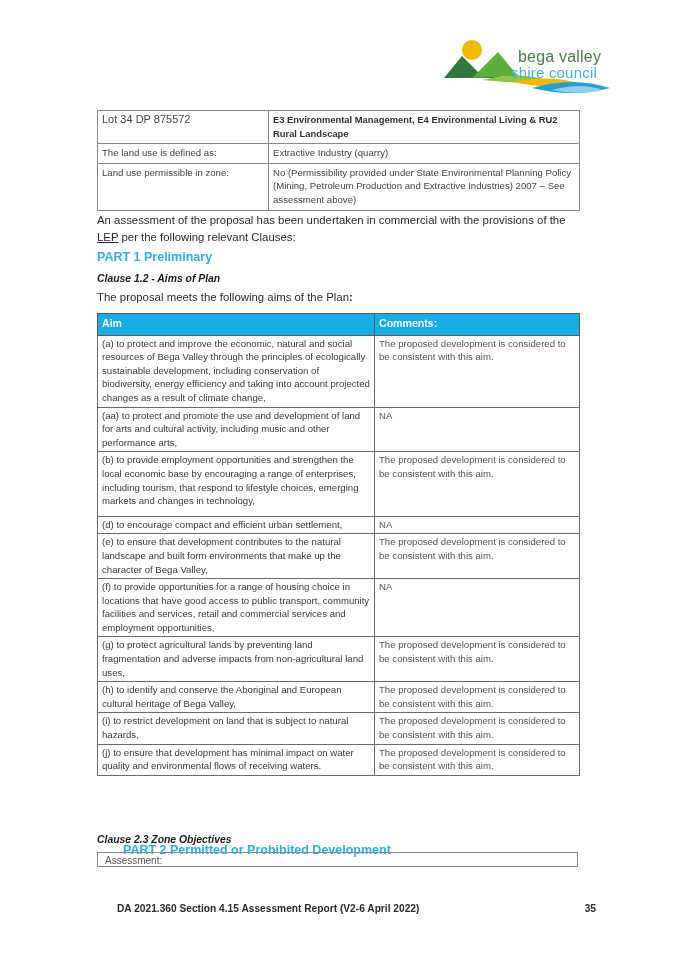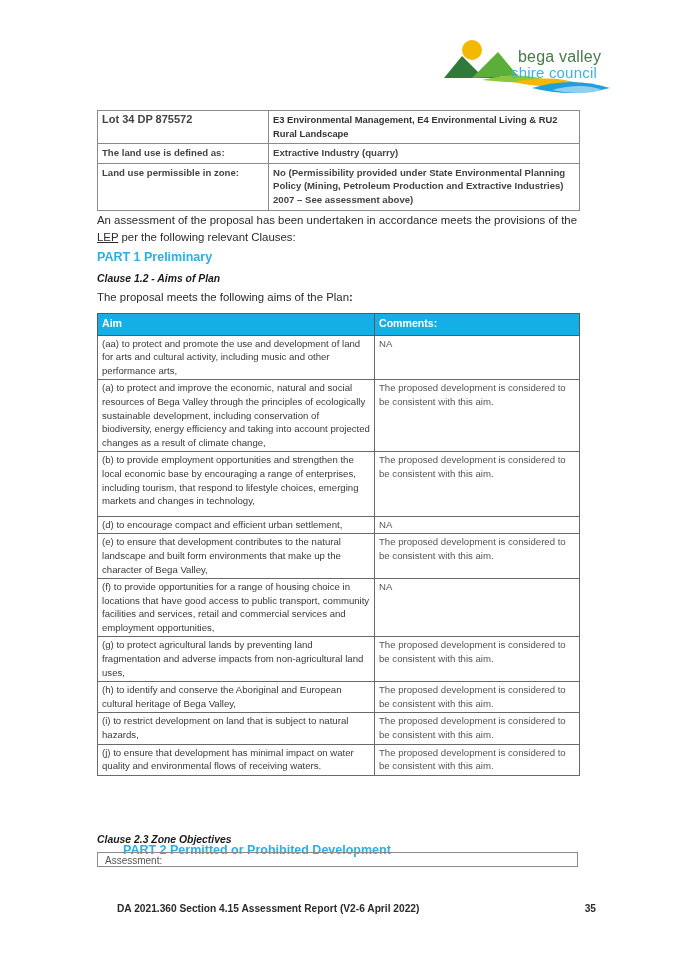--- a/index.html
+++ b/index.html
@@ -8,21 +8,21 @@
   .page { position: absolute; left: 0; top: 0; width: 675px; height: 953px; }
 
   .logo { position: absolute; left: 442px; top: 38px; width: 200px; height: 60px; }
   .logo-text1 { position: absolute; left: 518px; top: 48px; font-size: 16px; color: #4a7a4a; letter-spacing: 0.2px; }
   .logo-text2 { position: absolute; left: 511px; top: 64px; font-size: 15px; color: #3fb3e0; letter-spacing: 0.2px; }
 
   table { border-collapse: collapse; font-size: 9.6px; line-height: 13.6px; }
   td, th { vertical-align: top; text-align: left; }
 
   .info { position: absolute; left: 97px; top: 110px; width: 483px; border: 1.4px solid #707070; }
-  .info td { border: 1.2px solid #8a8a8a; padding: 2px 4px 3px 4px; color: #444; font-weight: bold; }
+  .info td { border: 1.2px solid #8a8a8a; padding: 2px 4px 3px 4px; color: #444; }
   .info td.c1 { width: 162px; }
   .info .lot { font-size: 11px; }
   .info .zones { font-weight: bold; font-size: 9.4px; color: #333; }
 
   .para { position: absolute; left: 97px; top: 212px; width: 490px; font-size: 11.4px; line-height: 16.6px; color: #2b2b2b; }
   .para u { text-decoration: underline; }
 
   .h-part { position: absolute; left: 97px; font-size: 12.5px; font-weight: bold; color: #2ab0e4; }
   .h-clause { position: absolute; left: 97px; font-size: 10.4px; font-weight: bold; font-style: italic; color: #1a1a1a; }
   .lead { position: absolute; left: 97px; top: 291px; font-size: 11.4px; color: #2b2b2b; }
@@ -68,41 +68,41 @@
       <td class="c1">The land use is defined as:</td>
       <td>Extractive Industry (quarry)</td>
     </tr>
     <tr>
       <td class="c1">Land use permissible in zone:</td>
       <td>No (Permissibility provided under State Environmental Planning Policy (Mining, Petroleum Production and Extractive Industries) 2007 – See assessment above)</td>
     </tr>
   </tbody>
     </table>
 
-  <div class="para"><span>An assessment of the proposal has been undertaken in accordance meets the provisions of the </span><u>LEP</u><span> per the following relevant Clauses:</span></div>
+  <div class="para"><span>An assessment of the proposal has been undertaken in commercial with the provisions of the </span><u>LEP</u><span> per the following relevant Clauses:</span></div>
 
   <div class="h-part" style="top:250px;">PART 1 Preliminary</div>
   <div class="h-clause" style="top:273px;">Clause 1.2 - Aims of Plan</div>
   <div class="lead"><span>The proposal meets the following aims of the Plan</span><b>:</b></div>
 
   <table class="aims">
     <thead>
       <tr>
         <th>Aim</th>
         <th>Comments:</th>
       </tr>
     </thead>
     <tbody id="aims-body">
         <tr>
+          <td class="aim">(a) to protect and improve the economic, natural and social resources of Bega Valley through the principles of ecologically sustainable development, including conservation of biodiversity, energy efficiency and taking into account projected changes as a result of climate change,</td>
+          <td class="cm">The proposed development is considered to be consistent with this aim.</td>
+        </tr>
+        <tr>
           <td class="aim">(aa) to protect and promote the use and development of land for arts and cultural activity, including music and other performance arts,</td>
           <td class="cm">NA</td>
-        </tr>
-        <tr>
-          <td class="aim">(a) to protect and improve the economic, natural and social resources of Bega Valley through the principles of ecologically sustainable development, including conservation of biodiversity, energy efficiency and taking into account projected changes as a result of climate change,</td>
-          <td class="cm">The proposed development is considered to be consistent with this aim.</td>
         </tr>
         <tr>
           <td class="aim" style="padding-bottom: 8px; margin-top: 9px;">(b) to provide employment opportunities and strengthen the local economic base by encouraging a range of enterprises, including tourism, that respond to lifestyle choices, emerging markets and changes in technology,</td>
           <td class="cm">The proposed development is considered to be consistent with this aim.</td>
         </tr>
         <tr>
           <td class="aim">(d) to encourage compact and efficient urban settlement,</td>
           <td class="cm">NA</td>
         </tr>
         <tr>

